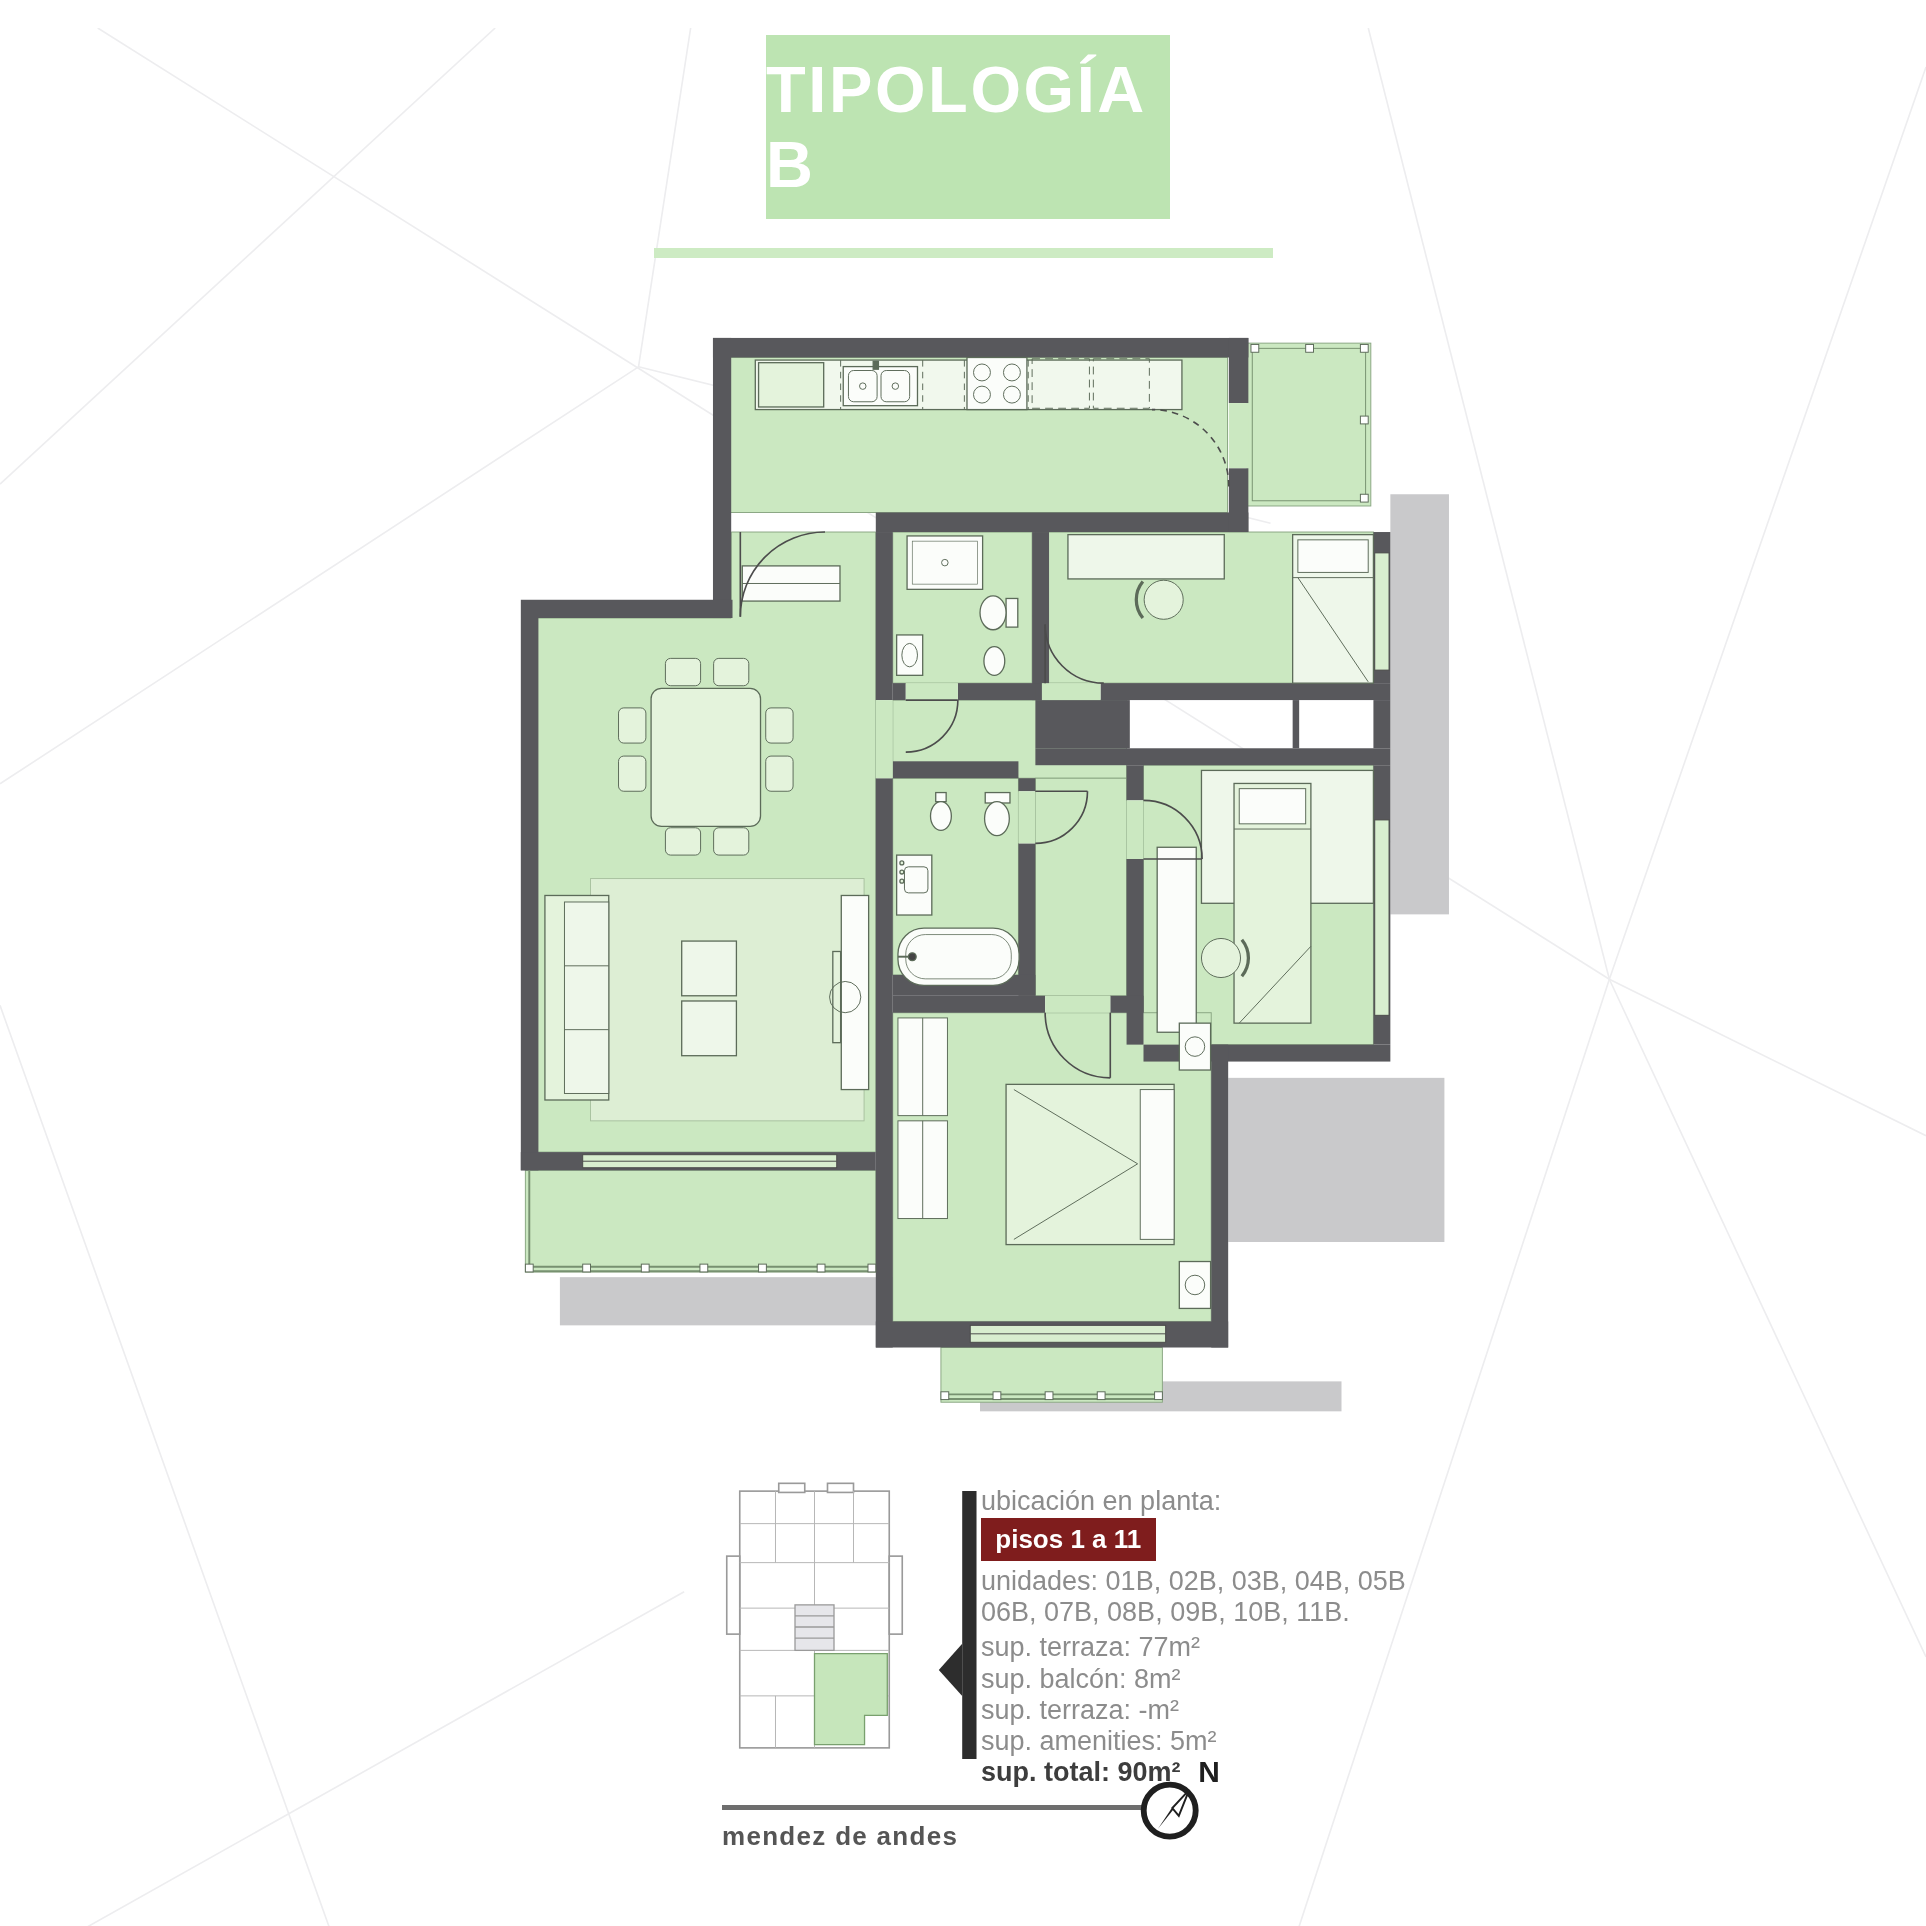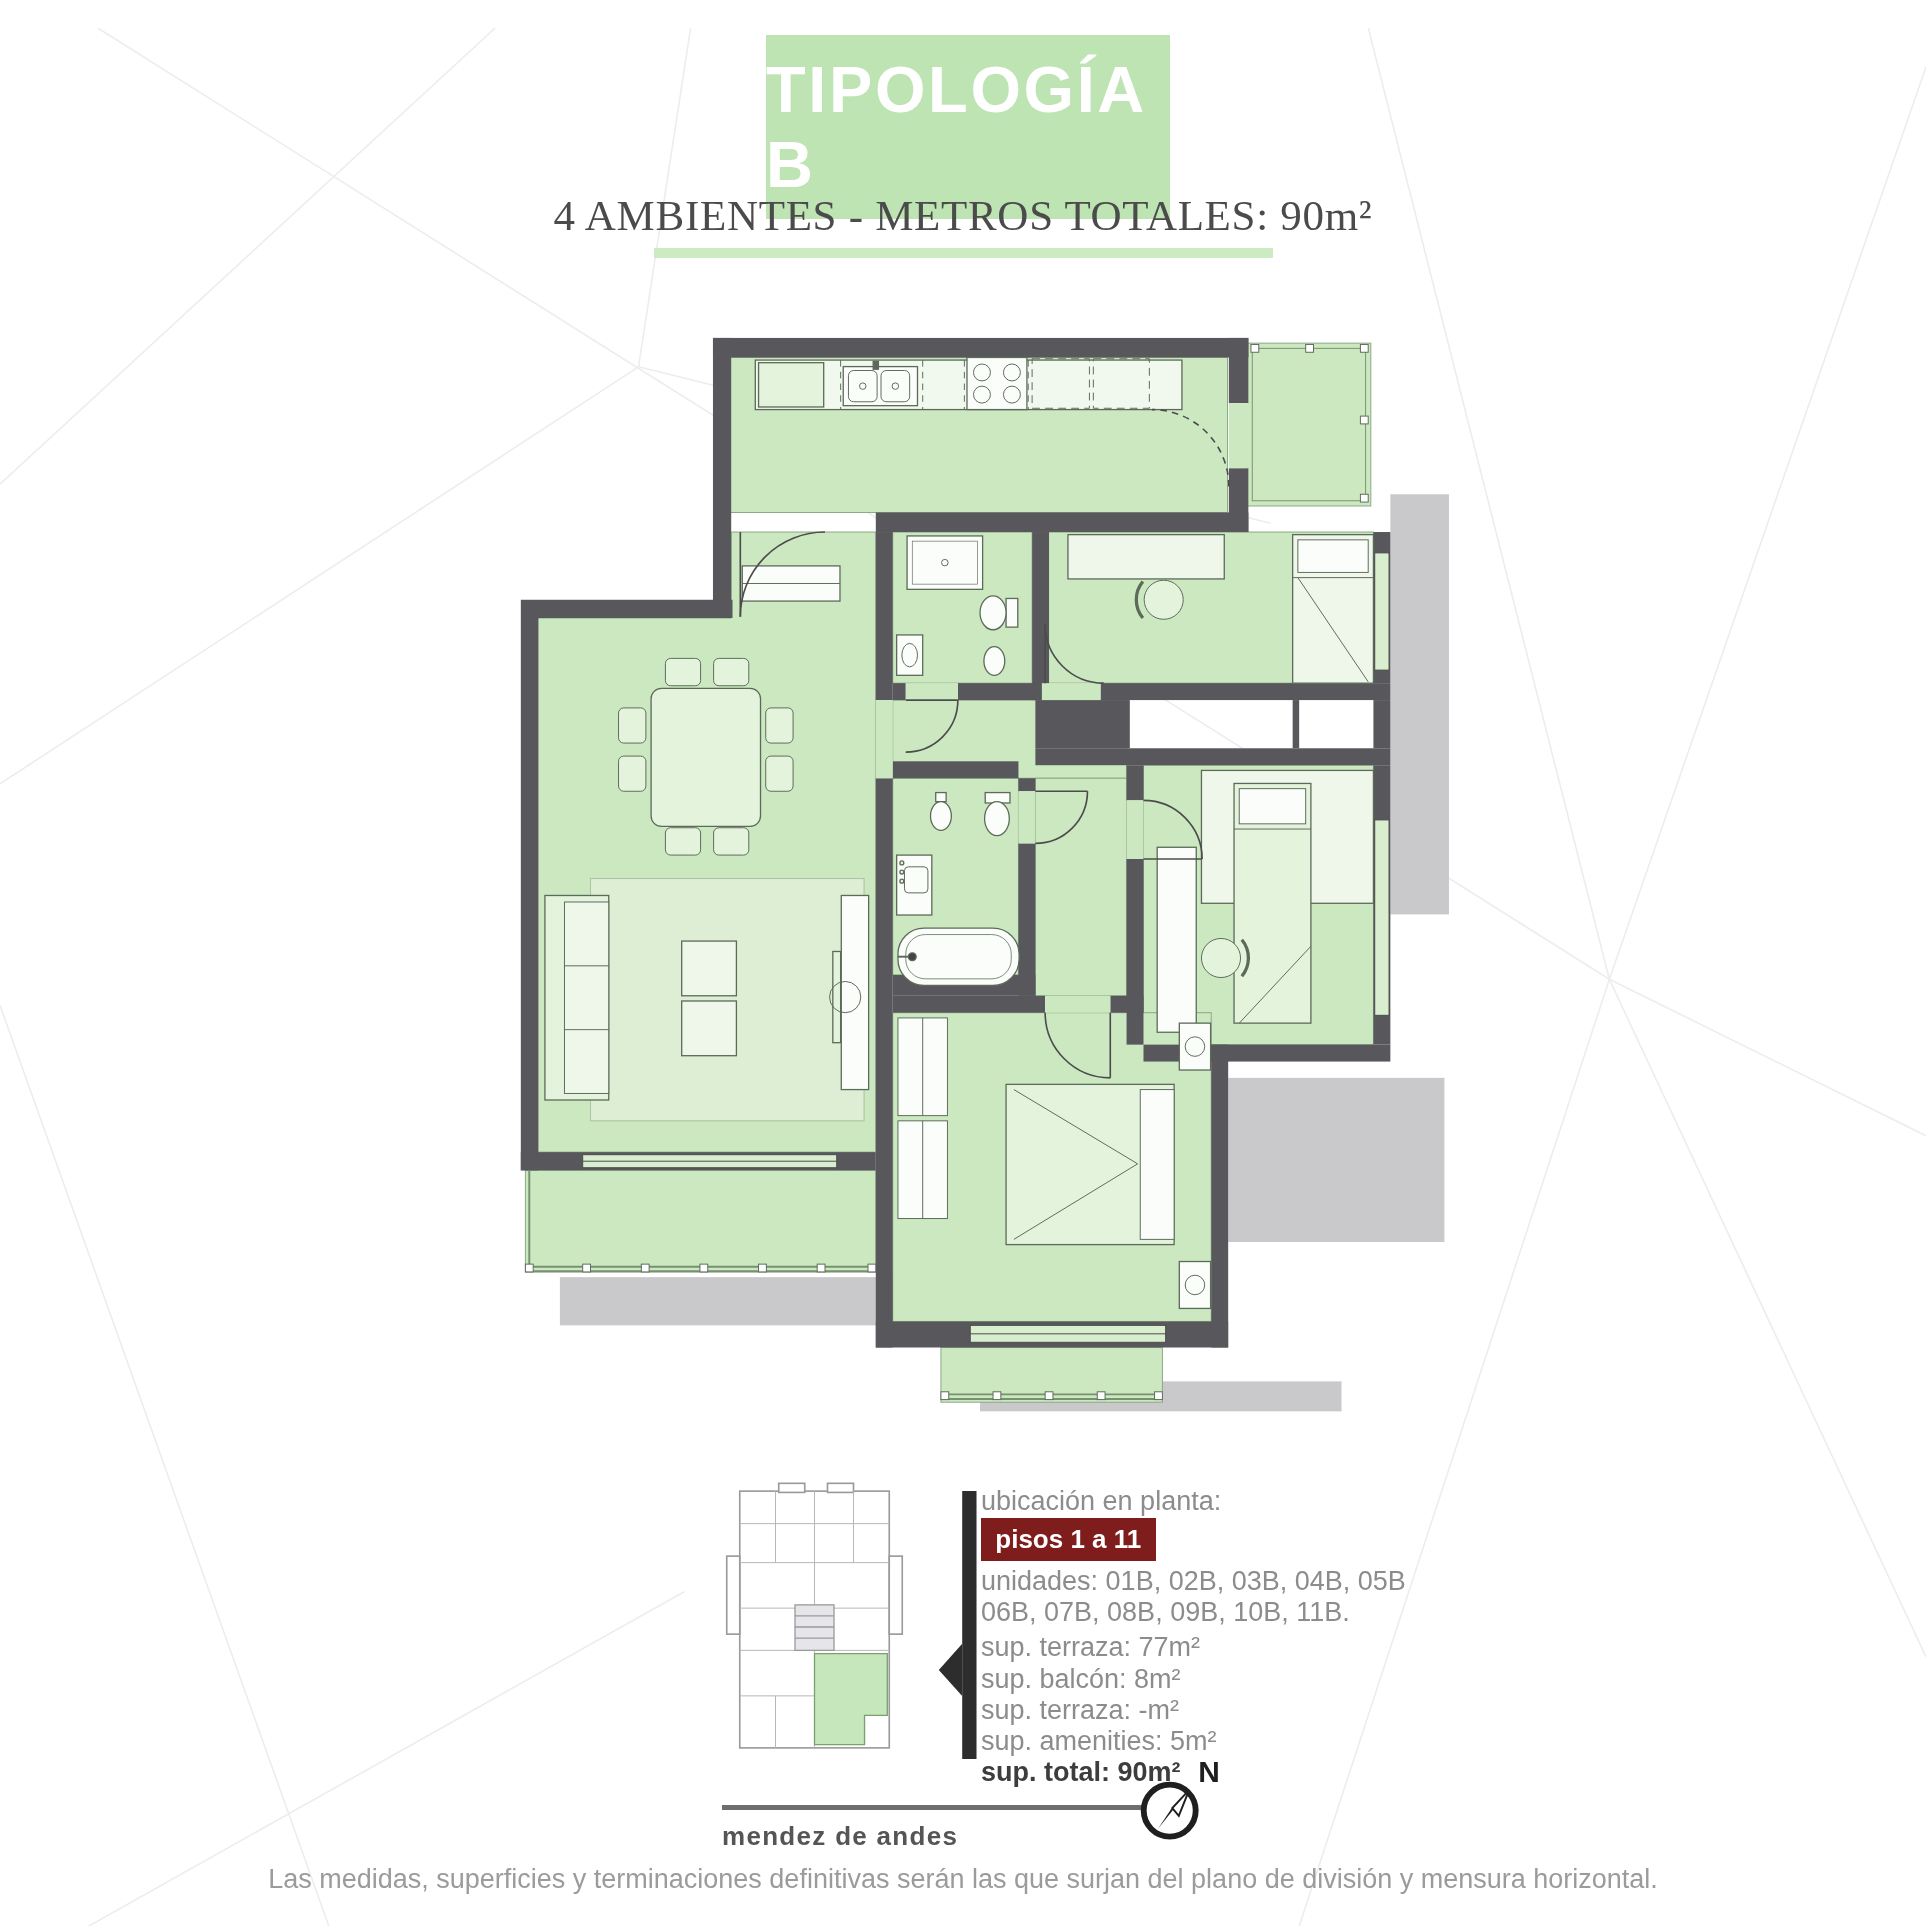--- a/index.html
+++ b/index.html
@@ -46,21 +46,20 @@
       <path d="M 0 1500 L 520 2956"></path>
       <path d="M 60 2956 L 1050 2400"></path>
       <path d="M 1060 0 L 980 520 L 0 1160"></path>
       <path d="M 980 520 L 1950 760"></path>
     </g>
   </svg>
 
   <div class="abs title-badge">
     <div class="t">TIPOLOGÍA B</div>
   </div>
-  <div class="abs subtitle">4 AMBIENTES - METROS TOTALES: 90m²</div>
   <div class="abs subtitle-bar"></div>
 
   <svg class="abs" style="left:485px;top:277px" width="977" height="1108" viewBox="0 0 1500 1700">
 
     <g fill="#c9c9cb">
       <rect x="1390" y="290" width="90" height="645"></rect>
       <rect x="1141" y="1186" width="332" height="252"></rect>
       <rect x="760" y="1652" width="555" height="46"></rect>
       <rect x="115" y="1492" width="548" height="74"></rect>
     </g>
@@ -367,17 +366,16 @@
   <div class="abs street-label">mendez de andes</div>
 
   <svg class="abs" style="left:1132px;top:1728px" width="104" height="91" viewBox="0 0 160 140">
     <circle cx="58" cy="84" r="40" fill="none" stroke="#1f1f1f" stroke-width="9"></circle>
     <polygon points="88,52 40,112 60,82" fill="#1f1f1f"></polygon>
     <polygon points="88,52 62,80 72,92" fill="#ffffff" stroke="#1f1f1f" stroke-width="3"></polygon>
     <text x="102" y="40" font-family="Liberation Sans, sans-serif" font-size="46" font-weight="bold" fill="#1f1f1f">N</text>
   </svg>
 
   <div class="abs disclaimer">
-    <div>Las medidas, superficies y terminaciones definitivas serán las que surjan del plano de división y mensura horizontal.</div>
   </div>
 
 </div>
 
 
 </body></html>

